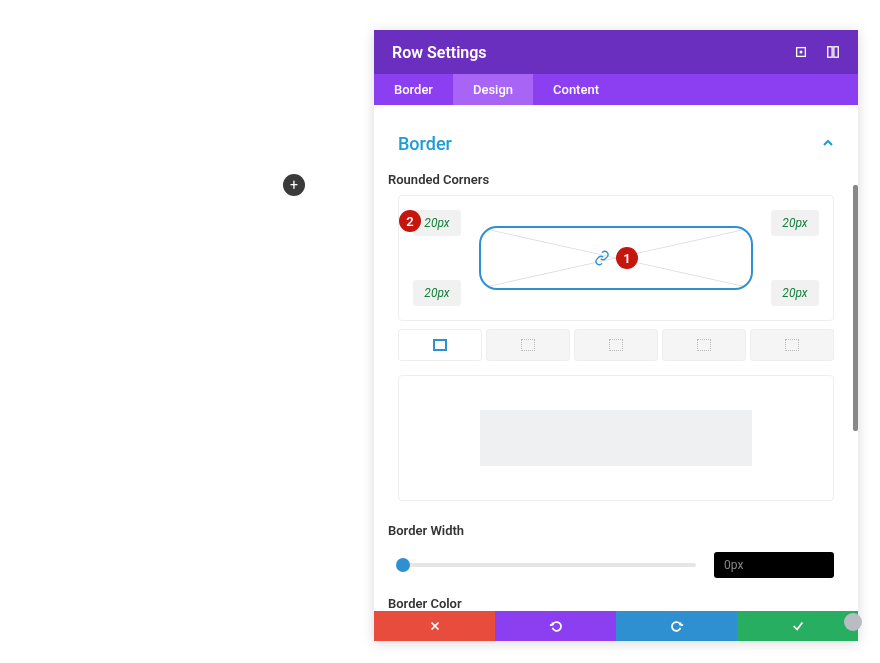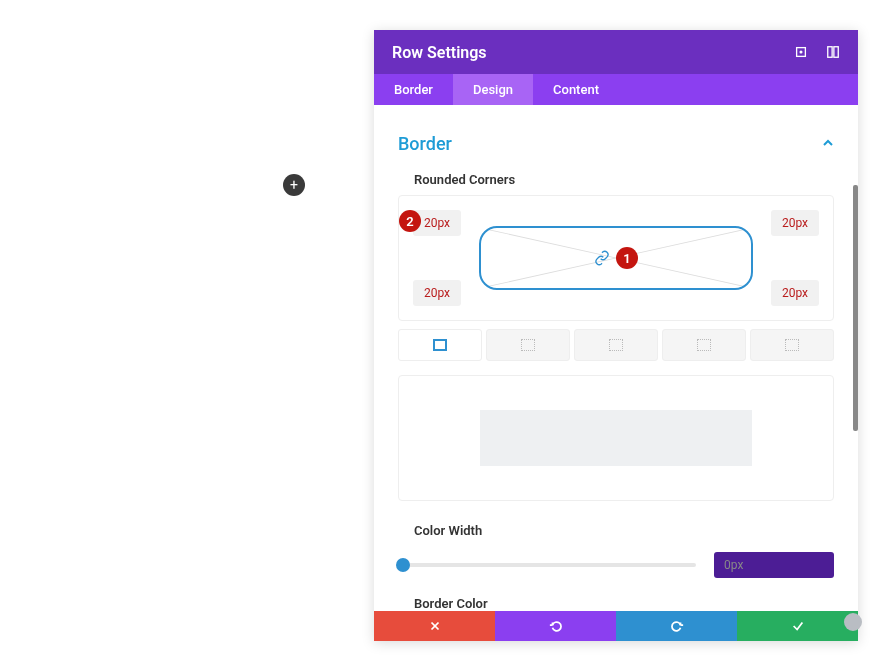--- a/index.html
+++ b/index.html
@@ -66,38 +66,38 @@
 
   .section-head {
     display: flex; align-items: center; justify-content: space-between;
     padding: 28px 24px 10px;
   }
   .section-title { color: #1e9cd6; font-size: 18px; font-weight: 500; }
   .chevron { color: #1e9cd6; cursor: pointer; }
 
   .field-label {
     color: #333; font-size: 13px; font-weight: 600;
-    padding: 8px 40px 8px;
+    padding: 8px 14px 8px;
   }
 
   .rounded-box {
     margin: 0 24px;
     border: 1px solid #eee;
     border-radius: 4px;
     padding: 14px;
     position: relative;
     height: 126px;
   }
   .corner-input {
     position: absolute;
     width: 48px; height: 26px;
     background: #f1f1f1;
     border-radius: 3px;
     display: flex; align-items: center; justify-content: center;
-    font-size: 12px; color: #b91c1c;
+    font-size: 12px; color: #15803d; font-style: italic;
   }
   .c-tl { left: 14px; top: 14px; }
   .c-tr { right: 14px; top: 14px; }
   .c-bl { left: 14px; bottom: 14px; }
   .c-br { right: 14px; bottom: 14px; }
 
   .preview-rect {
     position: absolute;
     left: 80px; right: 80px; top: 30px; bottom: 30px;
     border: 2px solid #2e90d0;
@@ -155,21 +155,21 @@
     flex: 1; height: 4px; background: #e5e5e5; border-radius: 2px;
     position: relative; cursor: pointer;
   }
   .slider-thumb {
     position: absolute; left: 0; top: 50%;
     width: 14px; height: 14px; border-radius: 50%;
     background: #2e90d0; transform: translate(-2px,-50%);
   }
   .slider-value {
     width: 120px; height: 26px;
-    background: #4c1d95; border-radius: 3px;
+    background: #000000; border-radius: 3px;
     display: flex; align-items: center; padding: 0 10px;
     font-size: 12px; color: #888;
   }
 
   .footer {
     display: flex; height: 30px;
   }
   .fbtn { flex: 1; display: flex; align-items: center; justify-content: center; color: #fff; cursor: pointer; }
   .fbtn.cancel { background: #e74c3c; }
   .fbtn.undo   { background: #8b3ff0; }
@@ -267,21 +267,21 @@
         </div>
       <div class="style-opt">
           <div class="style-ghost"></div>
         </div>
     </div>
 
     <div class="style-preview">
       <div class="style-preview-inner"></div>
     </div>
 
-    <div class="field-label" style="padding-top:22px">Color Width</div>
+    <div class="field-label" style="padding-top:22px">Border Width</div>
 
     <div class="slider-row">
       <div class="slider-track">
         <div class="slider-thumb"></div>
       </div>
       <div class="slider-value">0px</div>
     </div>
 
     <div class="field-label" style="padding-top:18px">Border Color</div>
 

